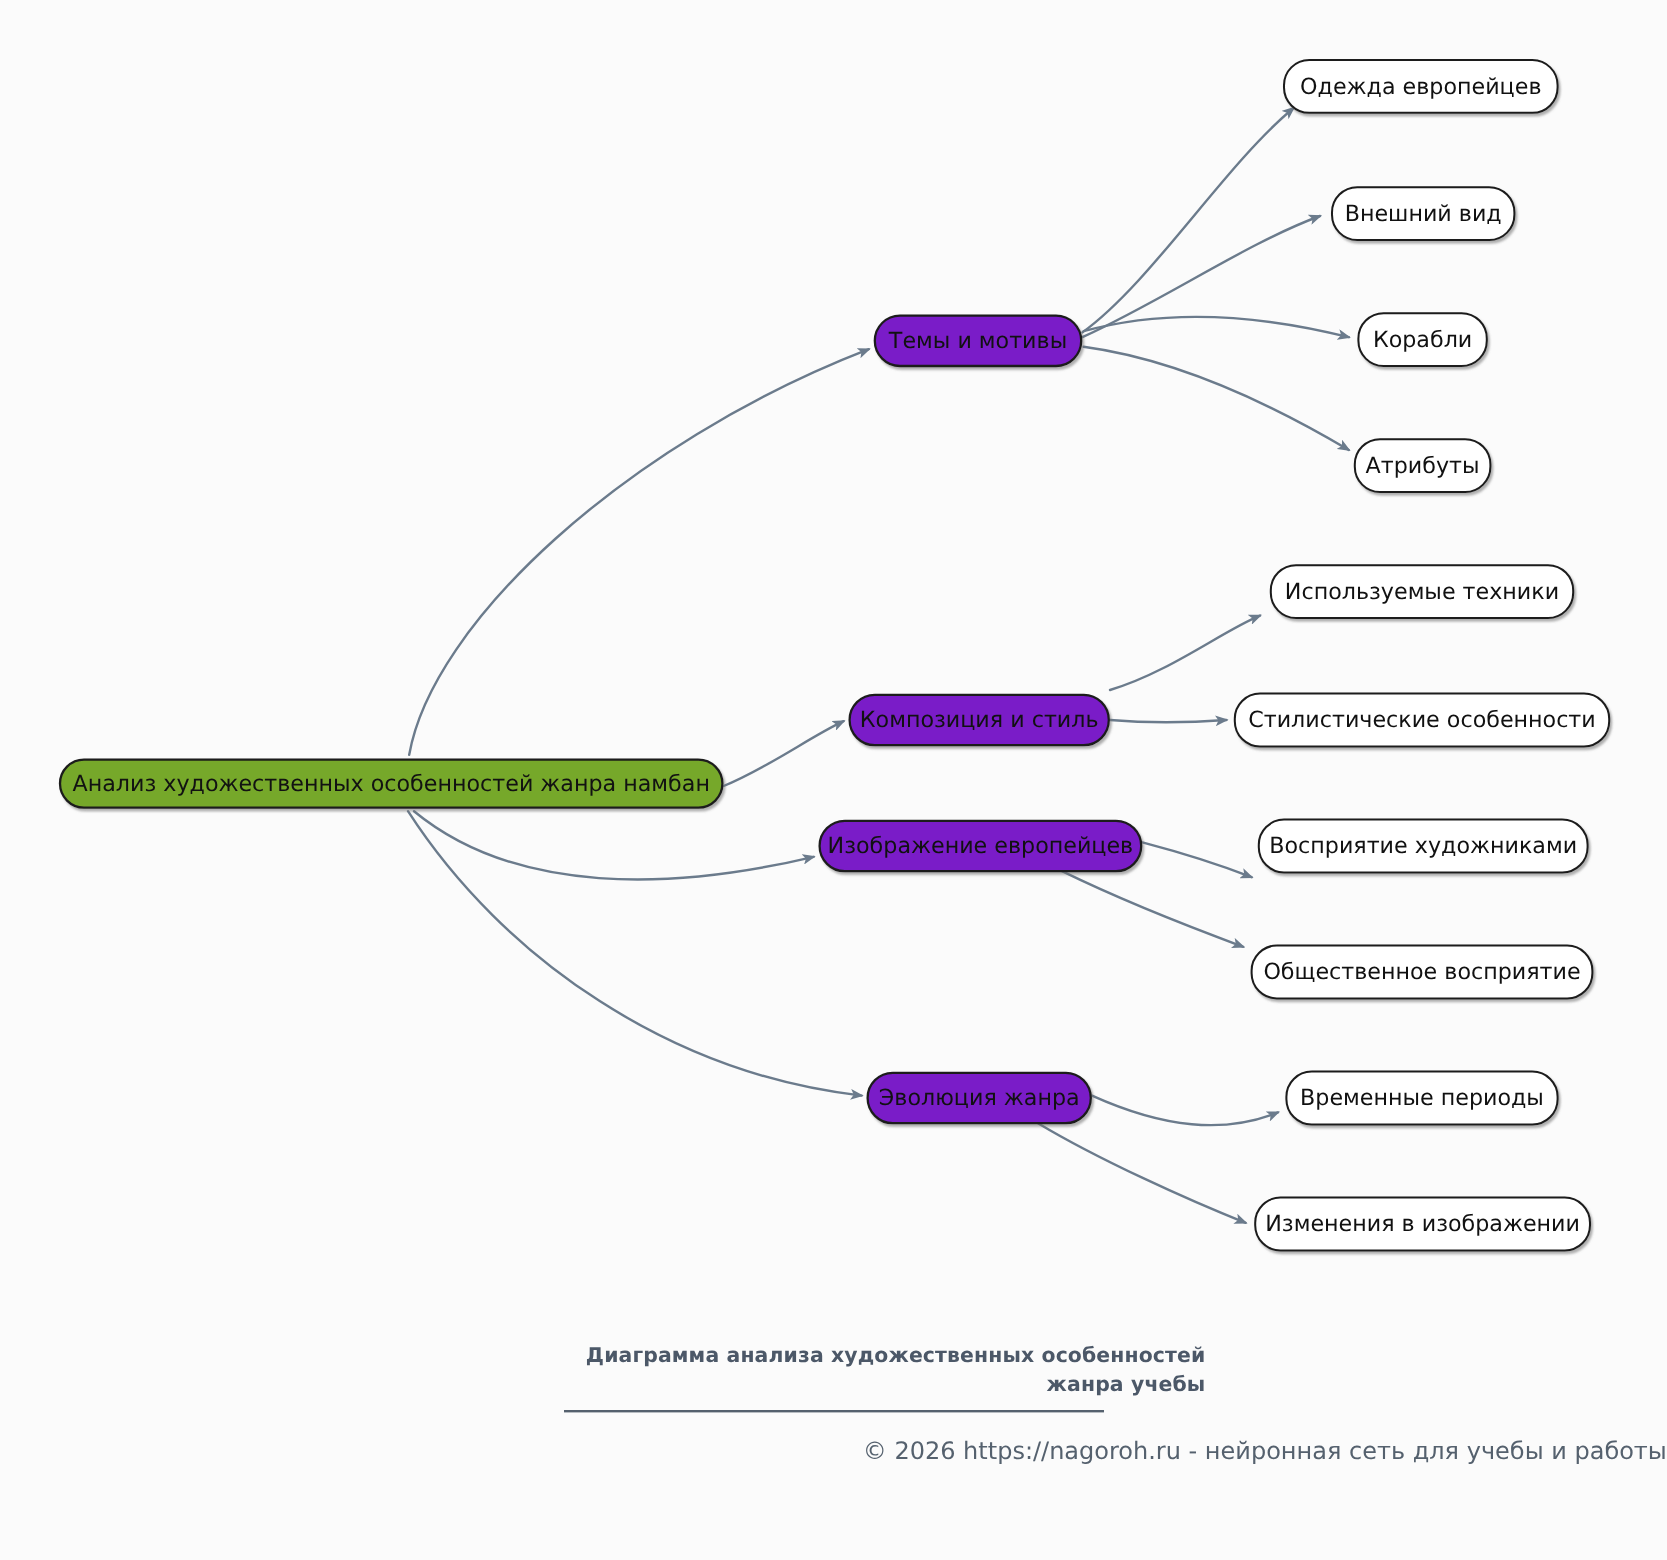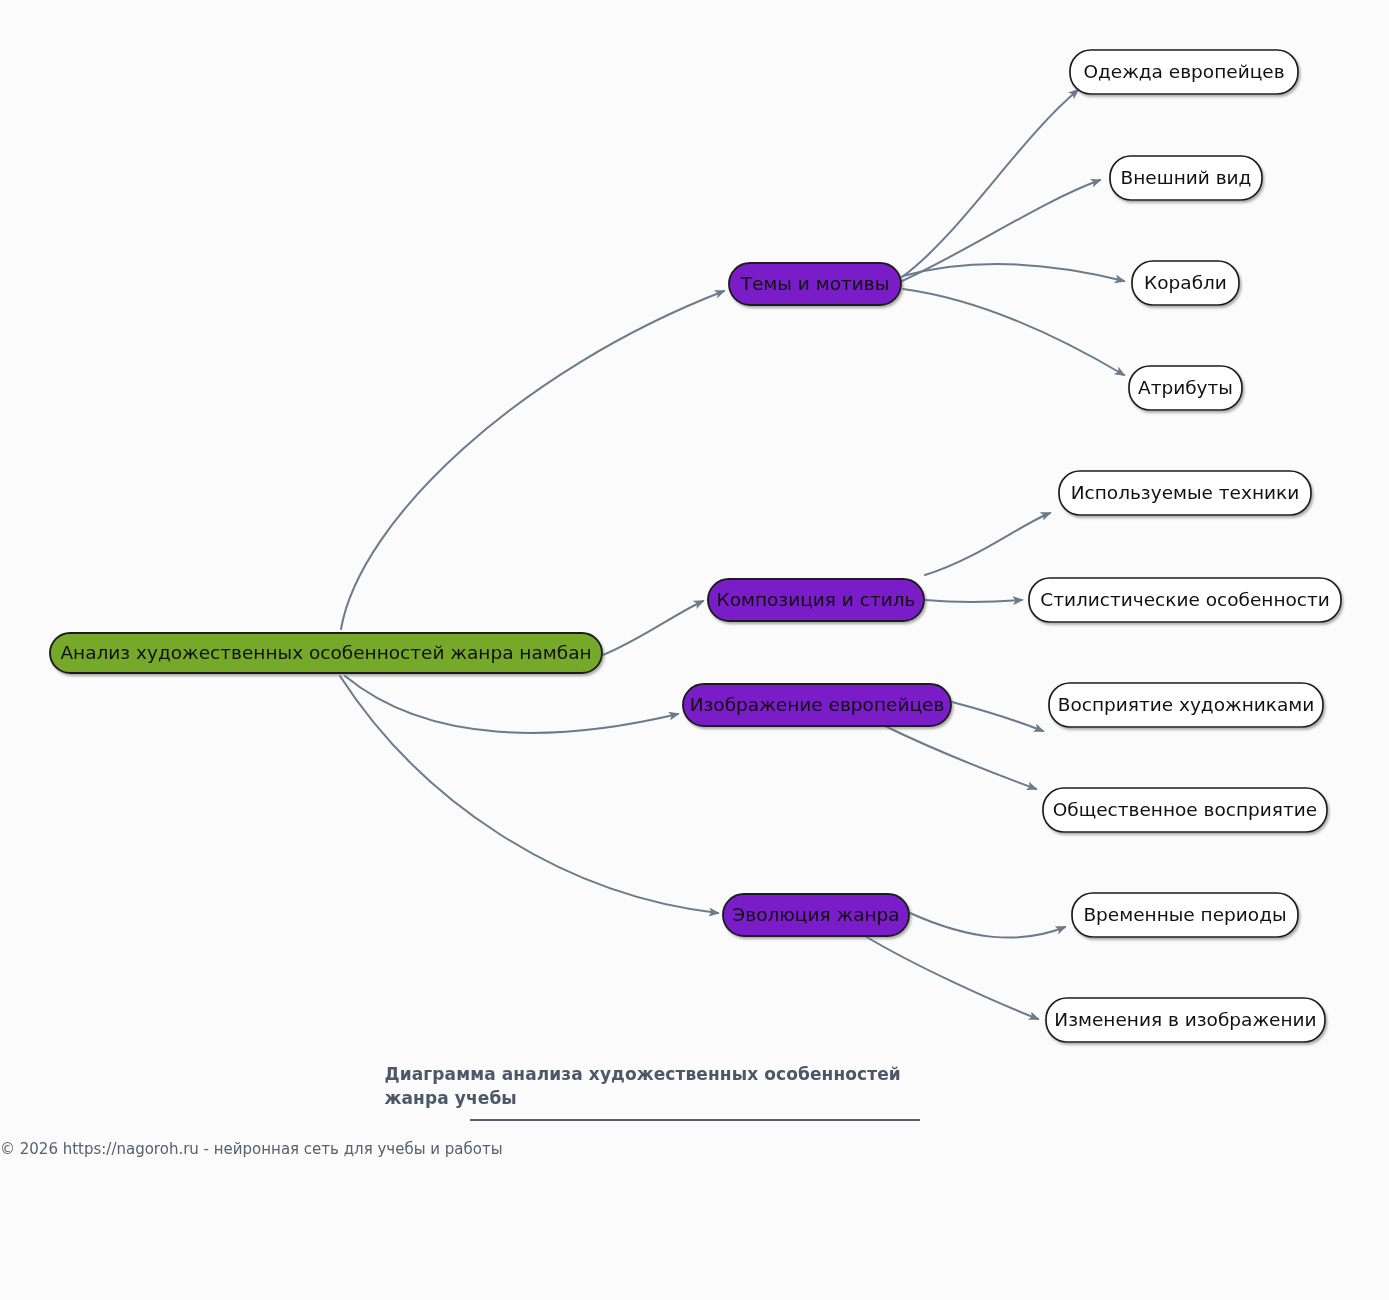--- a/index.html
+++ b/index.html
@@ -34,44 +34,44 @@
     dominant-baseline: middle;
     text-anchor: middle;
   }
   .node-root-label   { font-size: 18.5px; fill: #121212; }
   .node-branch-label { font-size: 18.5px; fill: #111111; }
   .node-leaf-label   { font-size: 18.5px; fill: #111111; }
 
   .footer-block {
     position: absolute;
     left: 0;
-    top: 1062px;
+    top: 1118px;
     width: 1389px;
-    text-align: left;
+    text-align: right;
     font-family: "DejaVu Sans", "Liberation Sans", sans-serif;
   }
   .footer-title {
     font-size: 17px;
     font-weight: bold;
     color: #4c5868;
     line-height: 1.42;
     letter-spacing: 0.1px;
     margin: 0 auto;
     width: 620px;
   }
   .footer-rule {
     margin: 9px auto 0 auto;
     width: 450px;
     height: 1px;
     border: 0;
     border-top: 2px solid #55616e;
   }
   .footer-credit {
     margin-top: 18px;
-    font-size: 15px;
+    font-size: 20px;
     color: #55616e;
     line-height: 1.3;
   }
 </style>
 </head>
 <body style="background: rgb(251, 251, 251);">
 
 <div id="canvas-root">
   <svg id="mindmap-svg" viewBox="0 0 1389 1300" xmlns="http://www.w3.org/2000/svg">
     <defs>

